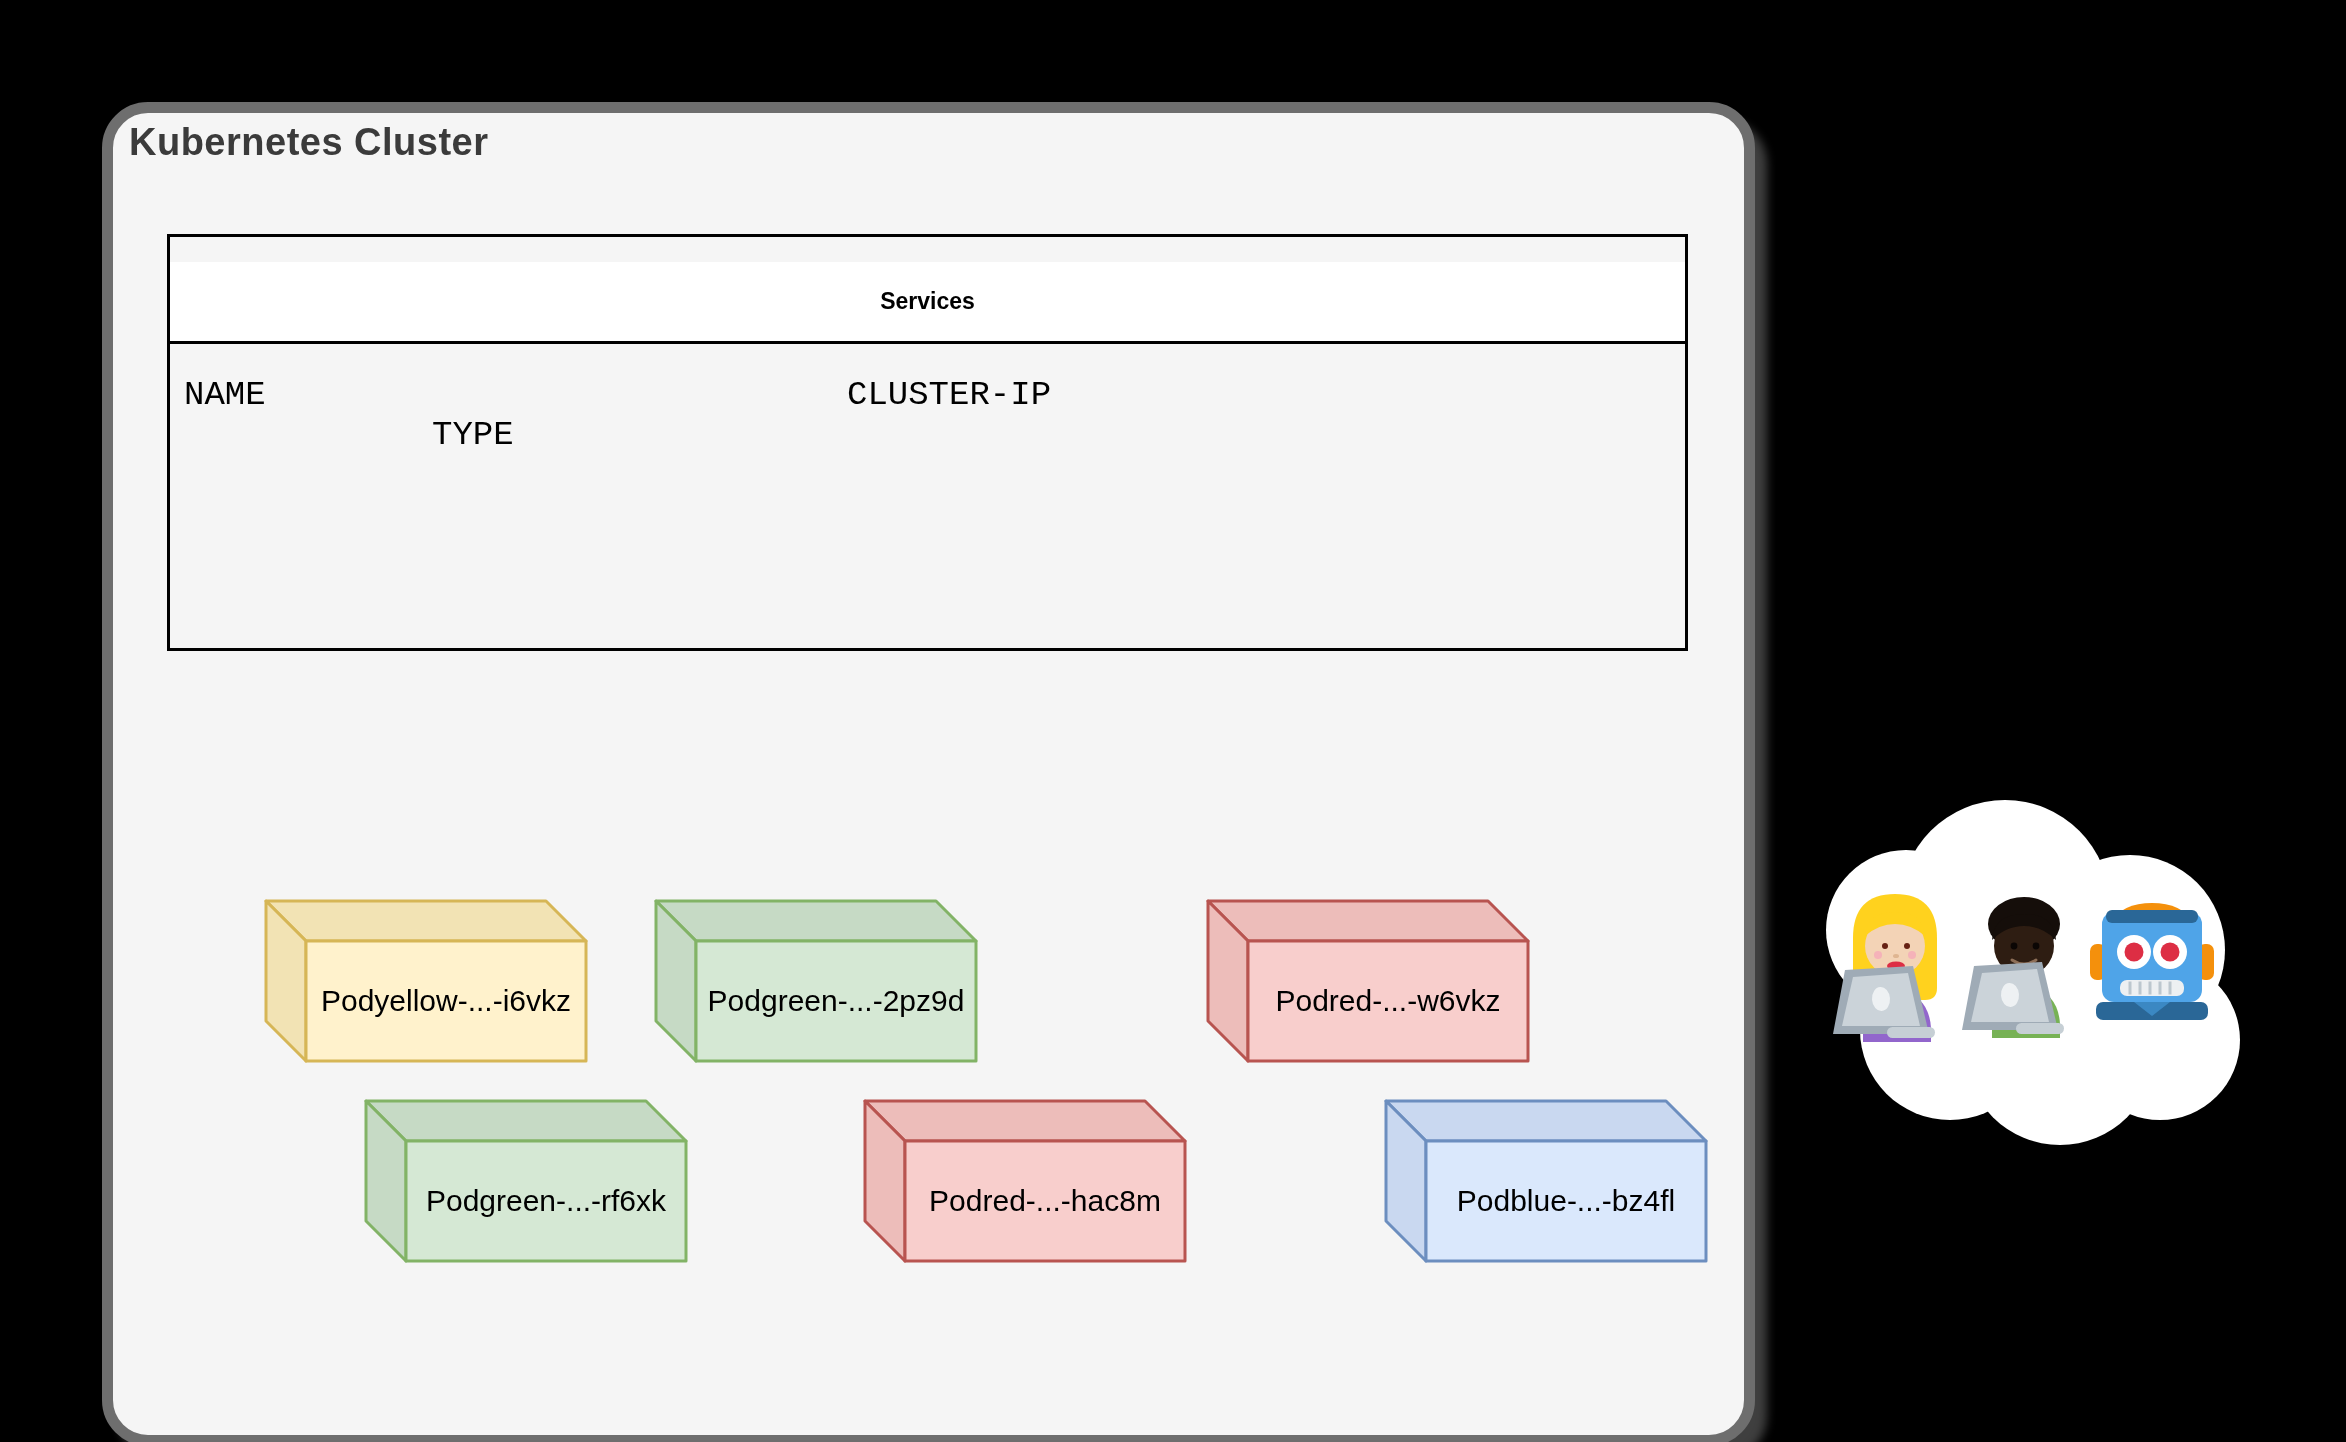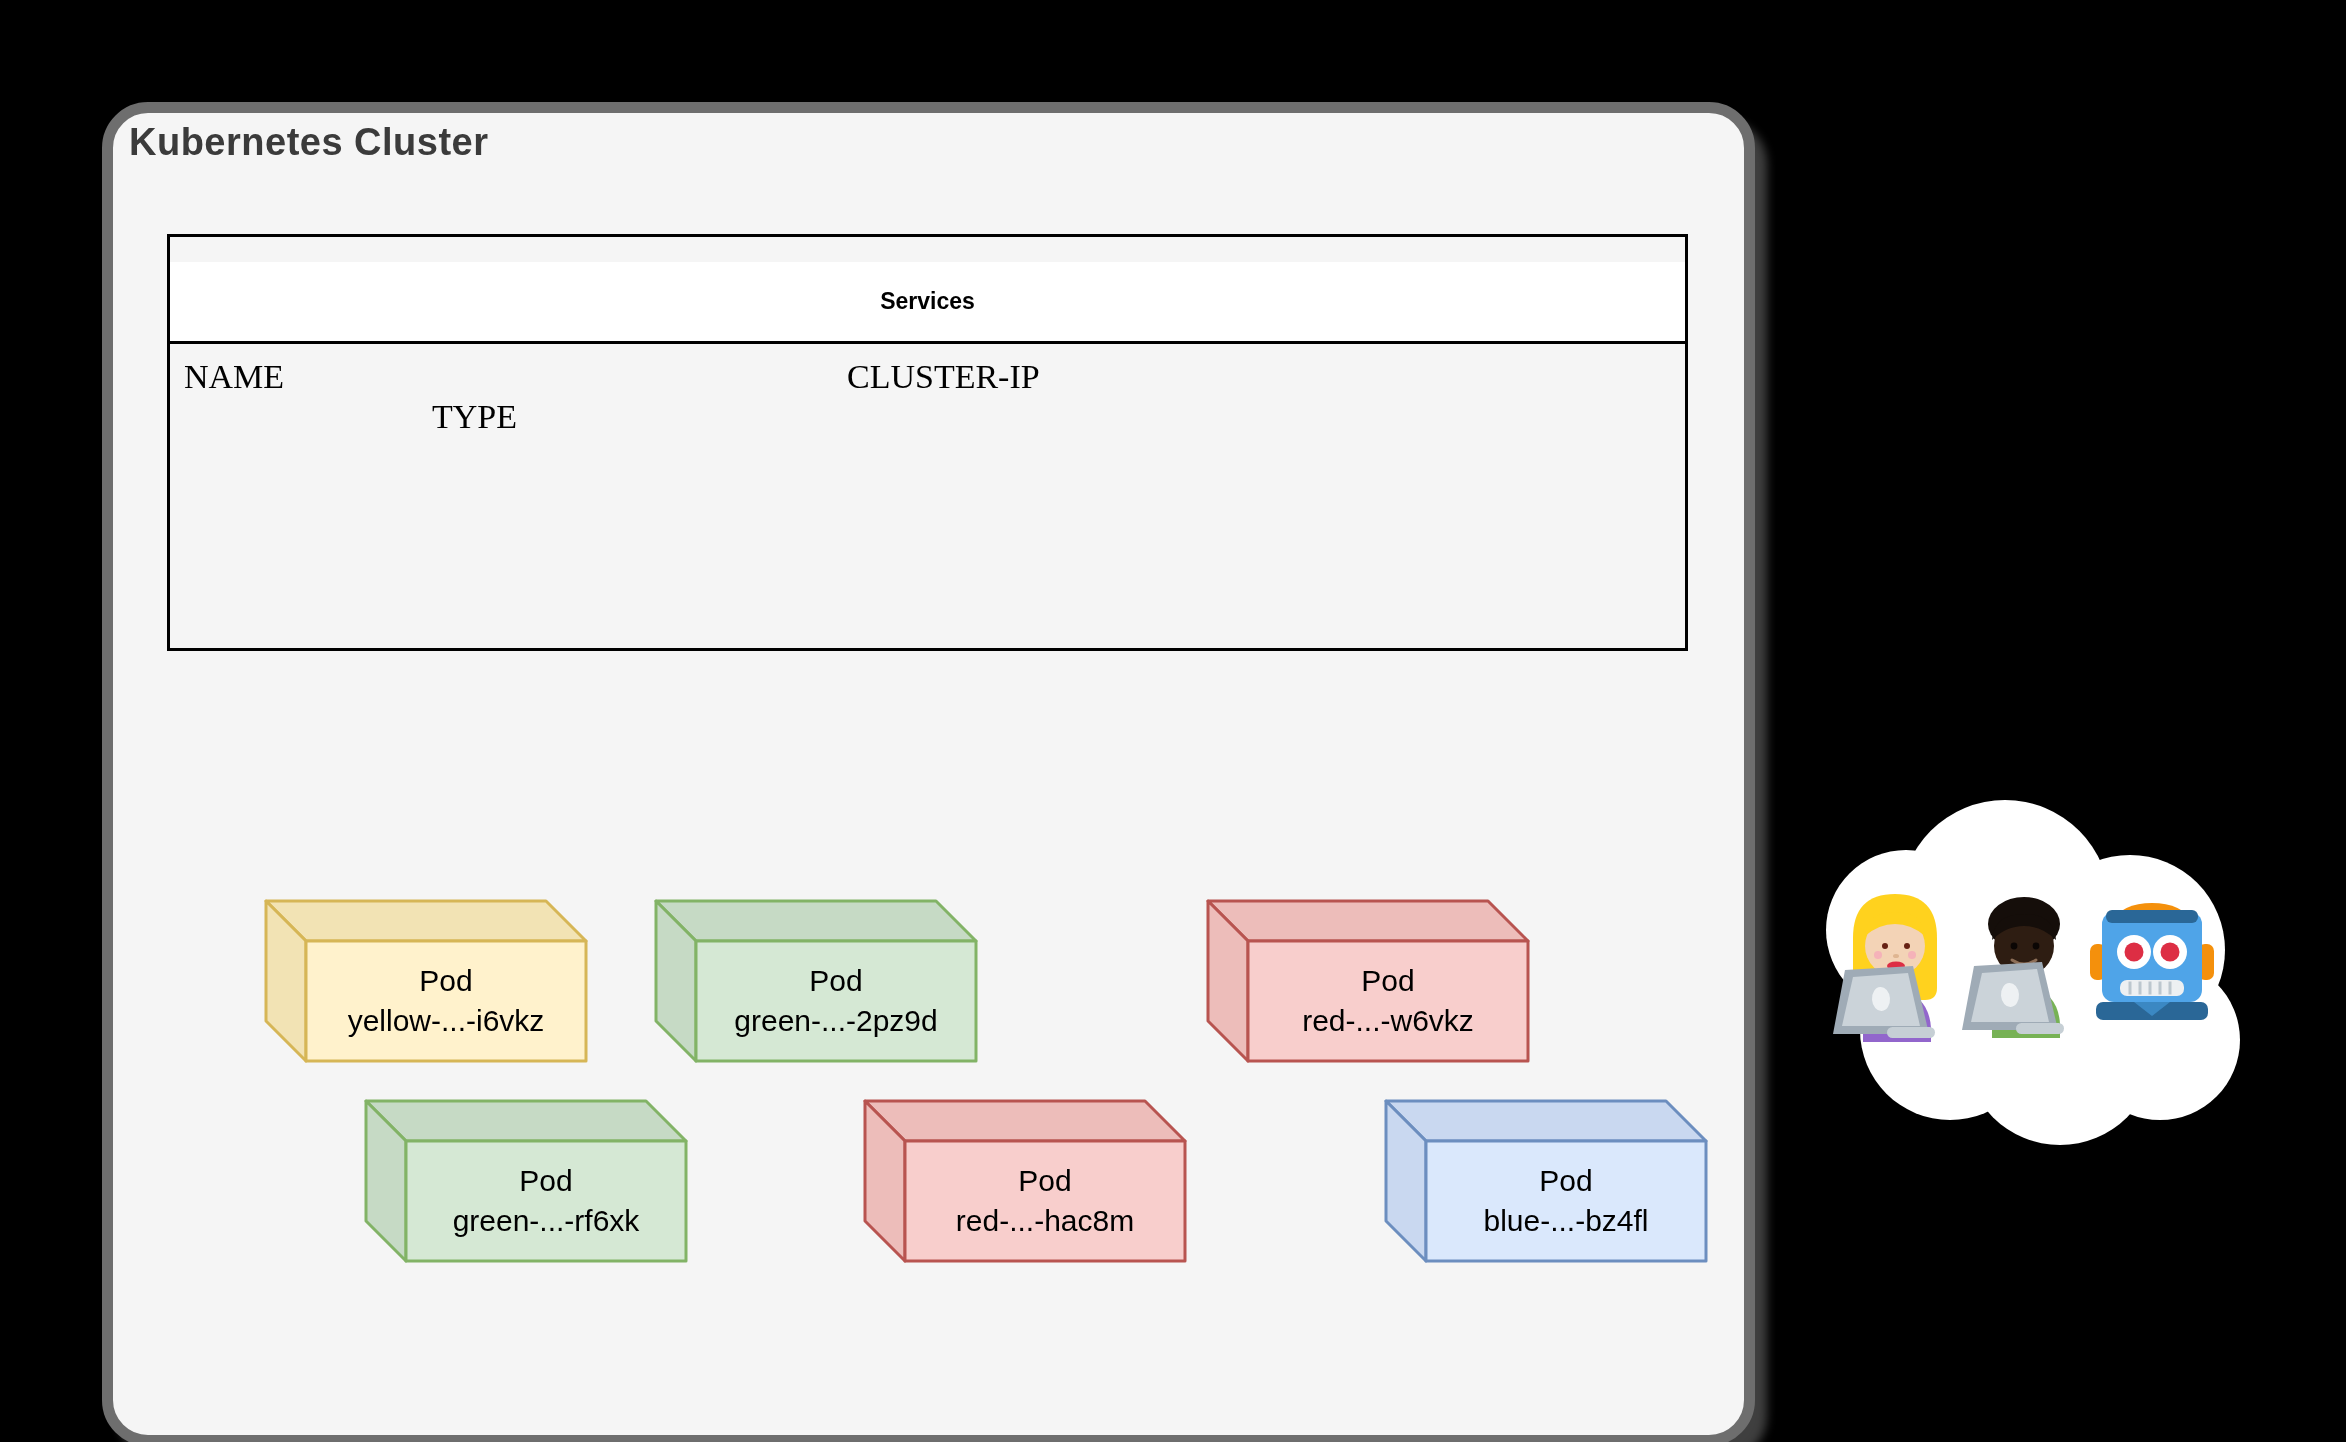--- a/index.html
+++ b/index.html
@@ -36,34 +36,34 @@
   .services-header{
     box-sizing:border-box;
     height:82px;
     background:#FFFFFF;
     border-bottom:3px solid #000;
     display:flex;align-items:center;justify-content:center;
     font-size:23px;font-weight:bold;color:#000;margin-top:25px;
   }
   .services-body{position:relative;height:332px;}
   .services-col{
-    position:absolute;top:14px;
-    font-family:Liberation Serif, serif;
+    position:absolute;top:32px;
+    font-family:Liberation Mono, monospace;
     font-size:34px;color:#000;white-space:pre;
   }
   .col-name{left:14px;}
   .col-type{left:262px;margin-top:40px;}
   .col-clusterip{left:677px;}
   
   .pod{position:absolute;width:320px;height:160px;}
   .pod svg{position:absolute;left:0;top:0;overflow:visible;}
   .pod polygon{stroke-width:3;stroke-linejoin:round;}
   .pod-label{
     position:absolute;left:40px;top:40px;width:280px;height:120px;
-    display:flex;flex-direction:column;align-items:center;justify-content:center;
+    display:flex;flex-direction:row;align-items:center;justify-content:center;
     font-size:30px;line-height:40px;color:#000;text-align:center;
   }
   .pod-yellow{left:153px;top:788px;}
   .pod-green-1{left:543px;top:788px;}
   .pod-red-1{left:1095px;top:788px;}
   .pod-green-2{left:253px;top:988px;}
   .pod-red-2{left:752px;top:988px;}
   .pod-blue{left:1273px;top:988px;}
   
   .cloud-wrap{position:absolute;left:1820px;top:788px;width:430px;height:372px;}

